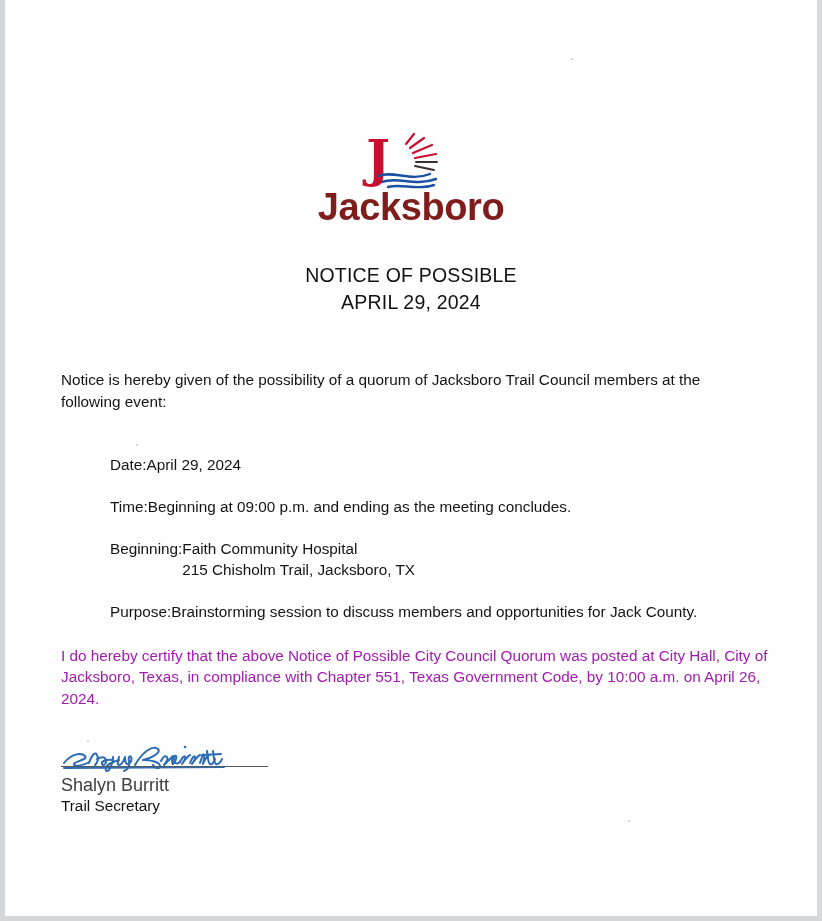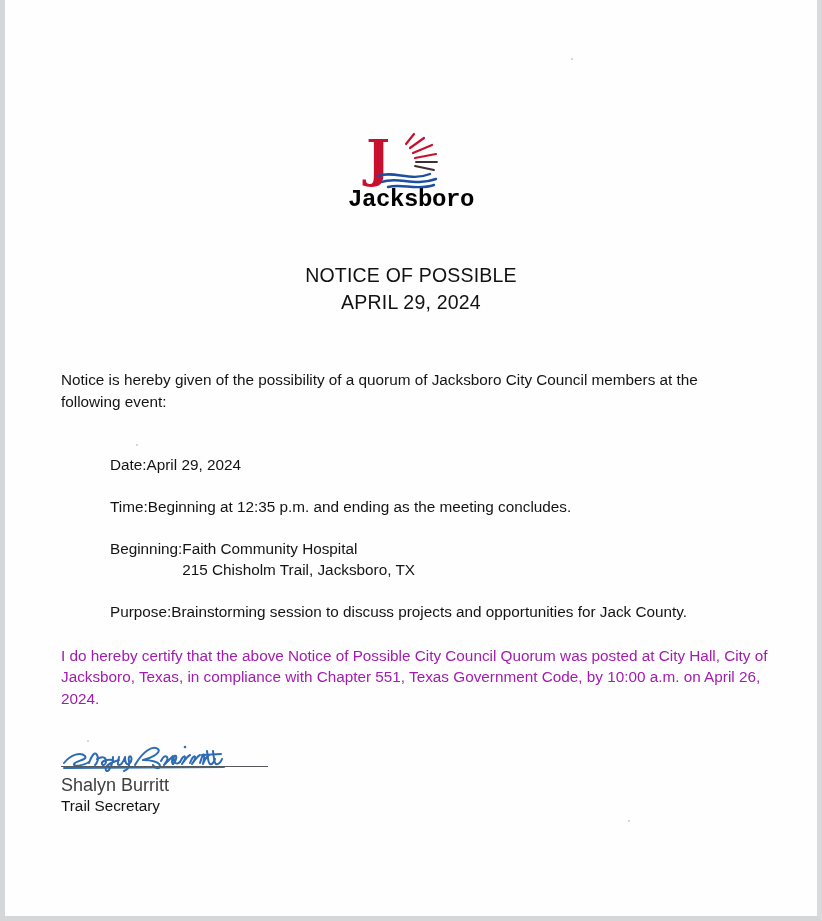--- a/index.html
+++ b/index.html
@@ -39,25 +39,25 @@
     align-items: center;
   }
   .logo-mark {
     width: 126px;
     height: 58px;
     position: relative;
   }
   .logo-mark svg { display: block; }
   .logo-word {
     margin-top: -2px;
-    font-family: Liberation Mono, monospace;
+    font-family: Liberation Sans, sans-serif;
     font-weight: bold;
-    font-size: 24px;
+    font-size: 38px;
     letter-spacing: -0.4px;
-    color: #000000;
+    color: #7f1d1d;
     line-height: 1;
   }
 
   
   .title-block {
     position: absolute;
     left: 0;
     right: 0;
     top: 262px;
     text-align: center;
@@ -200,51 +200,51 @@
       </div>
       <div class="logo-word">Jacksboro</div>
     </div>
 
     <div class="title-block">
       <span class="tline">NOTICE OF POSSIBLE</span>
       <span class="tline">APRIL 29, 2024</span>
     </div>
 
     <div class="body-text">
-      <p class="intro">Notice is hereby given of the possibility of a quorum of Jacksboro City Council members at the following event:</p>
+      <p class="intro">Notice is hereby given of the possibility of a quorum of Jacksboro Trail Council members at the following event:</p>
     </div>
 
     <div class="details">
 
       <div class="detail-row">
         <span class="detail-label">Date:</span>
         <span class="detail-value">
           <span class="vline">April 29, 2024</span>
         </span>
       </div>
 
       <div class="detail-row">
         <span class="detail-label">Time:</span>
         <span class="detail-value">
-          <span class="vline">Beginning at 12:35 p.m. and ending as the meeting concludes.</span>
+          <span class="vline">Beginning at 09:00 p.m. and ending as the meeting concludes.</span>
         </span>
       </div>
 
       <div class="detail-row">
         <span class="detail-label">Beginning:</span>
         <span class="detail-value">
           <span class="vline">Faith Community Hospital</span>
           <span class="vline">215 Chisholm Trail, Jacksboro, TX</span>
         </span>
       </div>
 
       <div class="detail-row">
         <span class="detail-label">Purpose:</span>
         <span class="detail-value">
-          <span class="vline">Brainstorming session to discuss projects and opportunities for Jack County.</span>
+          <span class="vline">Brainstorming session to discuss members and opportunities for Jack County.</span>
         </span>
       </div>
 
     </div>
 
     <div class="certify">
       <p>I do hereby certify that the above Notice of Possible City Council Quorum was posted at City Hall, City of Jacksboro, Texas, in compliance with Chapter 551, Texas Government Code, by 10:00 a.m. on April 26, 2024.</p>
     </div>
 
     <div class="signature-block">

